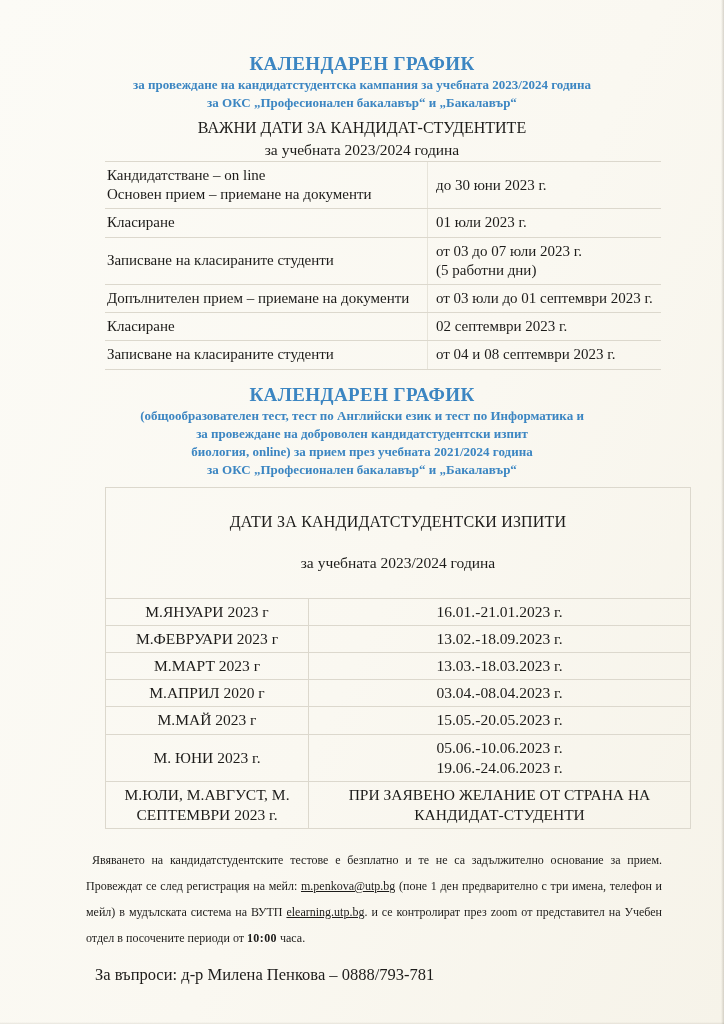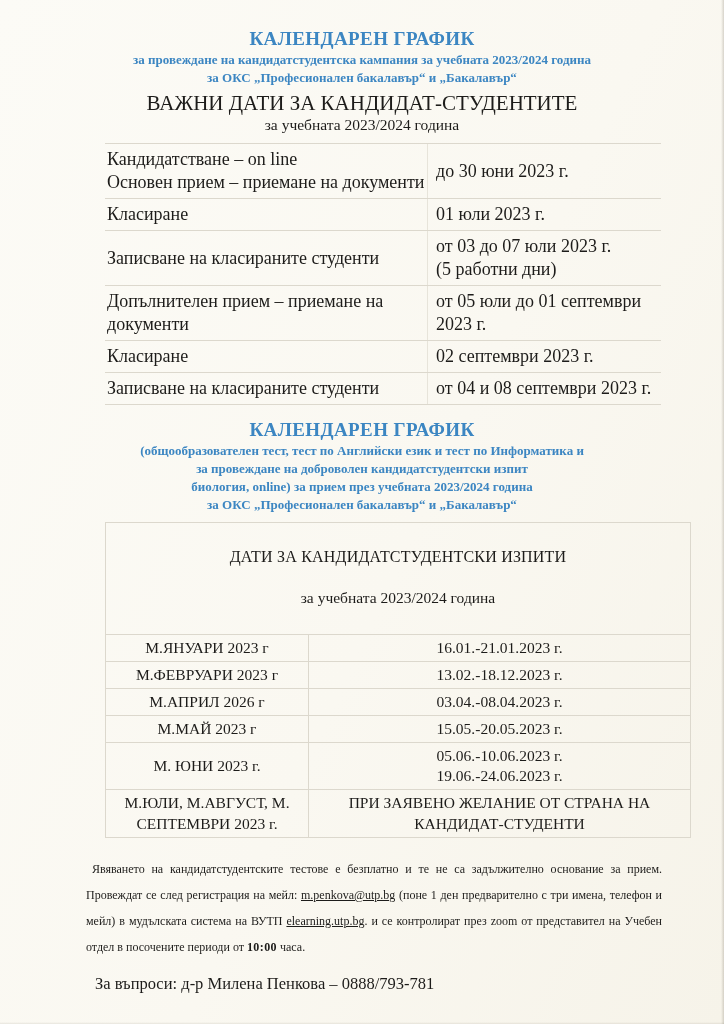--- a/index.html
+++ b/index.html
@@ -8,35 +8,35 @@
     --ink:#1d1c1a;
     --line:#dcd8cd;
     --line-soft:#e7e4da;
   }
   html,body{margin:0;padding:0;}
   body{background:#888;}
   .page{
     width:724px;height:1024px;margin:0 auto;position:relative;overflow:hidden;
     background:linear-gradient(115deg,#fcfbf6 0%,#faf8f1 55%,#f6f3e9 100%);
     font-family:"Liberation Serif", serif;color:var(--ink);
-    box-sizing:border-box;padding-top:27px;
+    box-sizing:border-box;padding-top:52px;
   }
   .scan-edge-right{position:absolute;top:0;right:0;width:3px;height:100%;
     background:linear-gradient(to right,rgba(0,0,0,0),rgba(90,80,66,.22));}
   .scan-edge-bottom{position:absolute;left:0;bottom:0;width:100%;height:2px;
     background:linear-gradient(to bottom,rgba(0,0,0,0),rgba(90,80,66,.12));}
 
   .blue-title{text-align:center;color:var(--blue);font-weight:bold;font-size:19px;
     letter-spacing:.4px;line-height:24px;}
   .blue-sub{text-align:center;color:var(--blue);font-weight:bold;font-size:13px;line-height:18px;}
-  .black-h{text-align:center;font-size:21px;line-height:20px;margin-top:6px;}
+  .black-h{text-align:center;font-size:16px;line-height:20px;margin-top:6px;}
   .black-sub{text-align:center;font-size:15.5px;line-height:19px;margin-top:2px;}
 
   table{border-collapse:collapse;}
-  .t1{margin:9px 0 0 105px;width:556px;font-size:18px;}
+  .t1{margin:2px 0 0 105px;width:556px;font-size:15px;}
   .t1 td{border-top:1px solid var(--line);border-bottom:1px solid var(--line);
     padding:4px 2px;vertical-align:middle;white-space:pre-line;line-height:1.28;}
   .t1 td.c1{width:318px;}
   .t1 td.c2{padding-left:8px;border-left:1px solid var(--line-soft);}
 
   .sec2{margin-top:13px;}
 
   .t2{margin:8px 0 0 105px;width:586px;font-size:15.5px;text-align:center;}
   .t2 td{border:1px solid var(--line);padding:3px 8px;vertical-align:middle;
     white-space:pre-line;line-height:1.3;}
@@ -76,57 +76,61 @@
         <td class="c1">Класиране</td>
         <td class="c2">01 юли 2023 г.</td>
       </tr>
       <tr>
         <td class="c1">Записване на класираните студенти</td>
         <td class="c2">от 03 до 07 юли 2023 г.
 (5 работни дни)</td>
       </tr>
       <tr>
         <td class="c1">Допълнителен прием – приемане на документи</td>
-        <td class="c2">от 05 юли до 01 септември 2023 г.</td>
+        <td class="c2">от 03 юли до 01 септември 2023 г.</td>
       </tr>
       <tr>
         <td class="c1">Класиране</td>
         <td class="c2">02 септември 2023 г.</td>
       </tr>
       <tr>
         <td class="c1">Записване на класираните студенти</td>
         <td class="c2">от 04 и 08 септември 2023 г.</td>
       </tr>
     </tbody>
   </table>
 
   <div class="blue-title sec2">КАЛЕНДАРЕН ГРАФИК</div>
   <div class="blue-sub">(общообразователен тест,  тест по Английски език и тест по Информатика и</div>
   <div class="blue-sub">за провеждане на доброволен кандидатстудентски изпит</div>
-  <div class="blue-sub">биология, online) за прием през учебната 2023/2024 година</div>
+  <div class="blue-sub">биология, online) за прием през учебната 2021/2024 година</div>
   <div class="blue-sub">за ОКС „Професионален бакалавър“ и „Бакалавър“</div>
 
   <table class="t2">
     <tbody>
       <tr>
         <td colspan="2" class="head-cell">
           <div class="head1">ДАТИ ЗА КАНДИДАТСТУДЕНТСКИ ИЗПИТИ</div>
           <div class="head2">за учебната 2023/2024 година</div>
         </td>
       </tr>
       <tr>
         <td class="month">М.ЯНУАРИ 2023 г</td>
         <td>16.01.-21.01.2023 г.</td>
       </tr>
       <tr>
         <td class="month">М.ФЕВРУАРИ 2023 г</td>
-        <td>13.02.-18.12.2023 г.</td>
+        <td>13.02.-18.09.2023 г.</td>
       </tr>
       <tr>
-        <td class="month">М.АПРИЛ 2026 г</td>
+        <td class="month">М.МАРТ 2023 г</td>
+        <td>13.03.-18.03.2023 г.</td>
+      </tr>
+      <tr>
+        <td class="month">М.АПРИЛ 2020 г</td>
         <td>03.04.-08.04.2023 г.</td>
       </tr>
       <tr>
         <td class="month">М.МАЙ 2023 г</td>
         <td>15.05.-20.05.2023 г.</td>
       </tr>
       <tr>
         <td class="month">М. ЮНИ 2023 г.</td>
         <td>05.06.-10.06.2023 г.
 19.06.-24.06.2023 г.</td>

